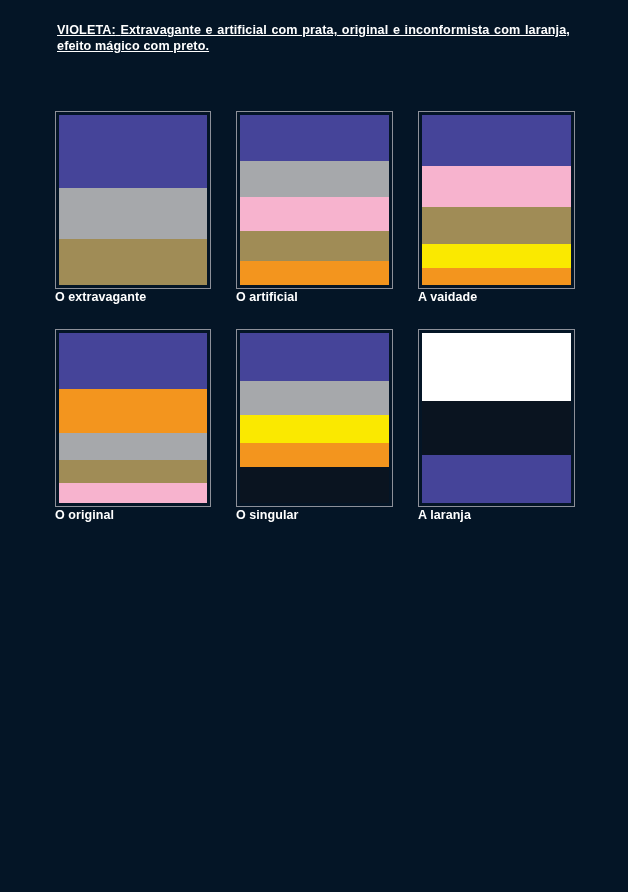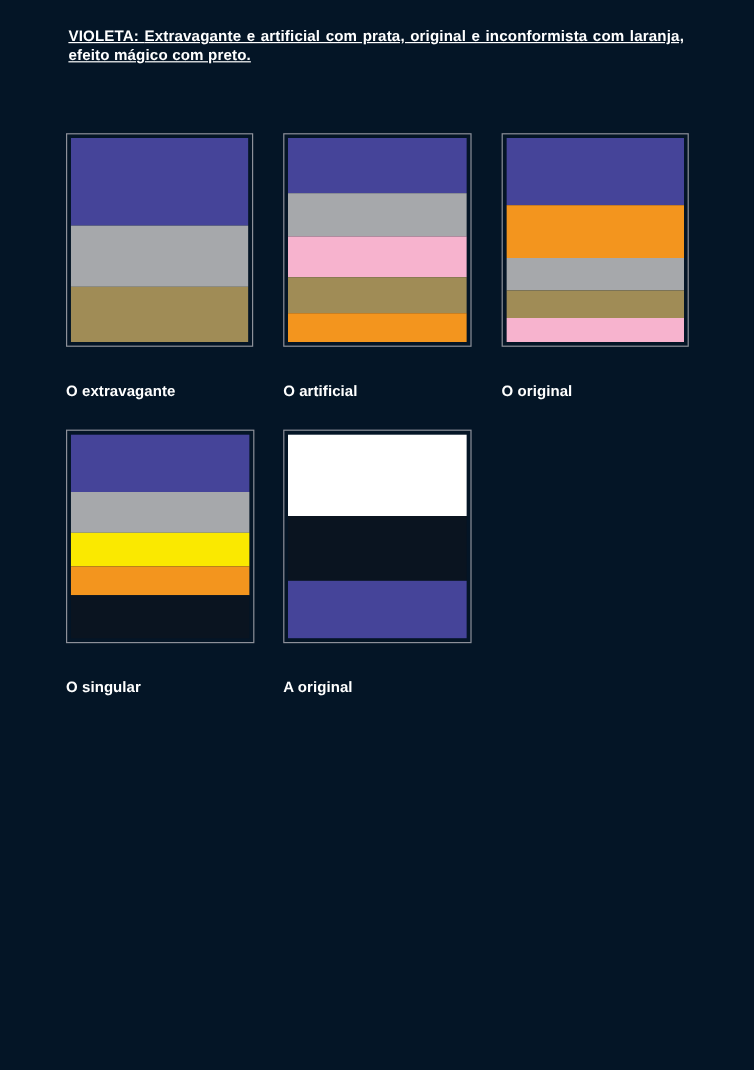--- a/index.html
+++ b/index.html
@@ -74,21 +74,21 @@
     flex-direction: column;
     overflow: hidden;
   }
 
   .band {
     width: 100%;
     flex: 0 0 auto;
   }
 
   .caption {
-    margin-top: 30px;
+    margin-top: 1px;
     font-size: 12.5px;
     font-weight: bold;
     color: #ffffff;
     letter-spacing: 0.005em;
     white-space: nowrap;
   }
 
   
   .cell.col2 .swatch-frame,
   .cell.col3 .swatch-frame { width: 157px; }
@@ -122,20 +122,32 @@
           <div class="swatch">
             <div class="band" style="background: rgb(69, 68, 153); height: 27%;"></div>
             <div class="band" style="background: rgb(166, 168, 171); height: 21%;"></div>
             <div class="band" style="background: rgb(247, 179, 206); height: 20%;"></div>
             <div class="band" style="background: rgb(160, 140, 86); height: 18%;"></div>
             <div class="band" style="background: rgb(243, 149, 30); height: 14%;"></div>
           </div>
         </div>
         <div class="caption">O artificial</div>
       </div>
+      <div class="cell col3">
+        <div class="swatch-frame">
+          <div class="swatch">
+            <div class="band" style="background: rgb(69, 68, 153); height: 30%;"></div>
+            <div class="band" style="background: rgb(247, 179, 206); height: 24%;"></div>
+            <div class="band" style="background: rgb(160, 140, 86); height: 22%;"></div>
+            <div class="band" style="background: rgb(250, 233, 0); height: 14%;"></div>
+            <div class="band" style="background: rgb(243, 149, 30); height: 10%;"></div>
+          </div>
+        </div>
+        <div class="caption">A vaidade</div>
+      </div>
       <div class="cell">
         <div class="swatch-frame">
           <div class="swatch">
             <div class="band" style="background: rgb(69, 68, 153); height: 33%;"></div>
             <div class="band" style="background: rgb(243, 149, 30); height: 26%;"></div>
             <div class="band" style="background: rgb(166, 168, 171); height: 16%;"></div>
             <div class="band" style="background: rgb(160, 140, 86); height: 13%;"></div>
             <div class="band" style="background: rgb(247, 179, 206); height: 12%;"></div>
           </div>
         </div>
@@ -154,17 +166,17 @@
         <div class="caption">O singular</div>
       </div>
       <div class="cell col3">
         <div class="swatch-frame">
           <div class="swatch">
             <div class="band" style="background: rgb(255, 255, 255); height: 40%;"></div>
             <div class="band" style="background: rgb(10, 20, 32); height: 32%;"></div>
             <div class="band" style="background: rgb(69, 68, 153); height: 28%;"></div>
           </div>
         </div>
-        <div class="caption">A original</div>
+        <div class="caption">A laranja</div>
       </div>
     </div>
 
 </div>
 
 </body></html>

